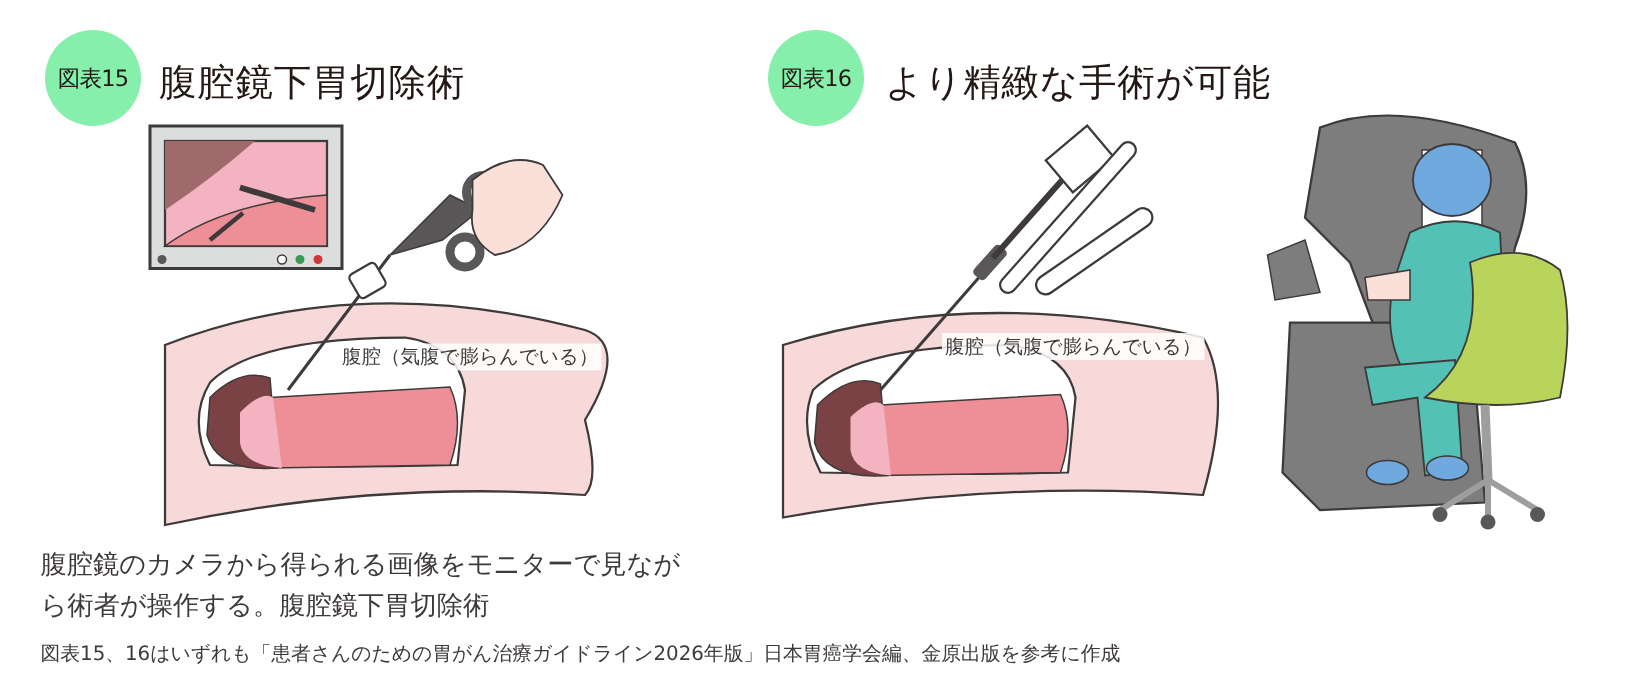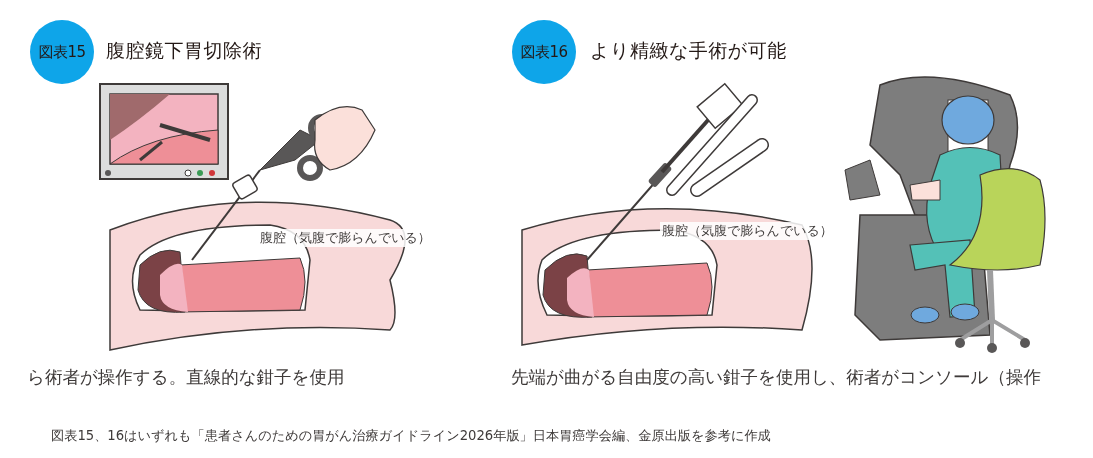--- a/index.html
+++ b/index.html
@@ -1,24 +1,24 @@
 <!DOCTYPE html>
 <html><head>
 <meta charset="utf-8">
 <style>
   html, body { margin: 0; padding: 0; background: #ffffff; }
   body { width: 1093px; height: 458px; position: relative; overflow: hidden;
          font-family: "DejaVu Sans", "Liberation Sans", sans-serif; color: #231815; }
   .badge { position: absolute; width: 64px; height: 64px; border-radius: 50%;
-           background: #0ea5e9; display: flex; align-items: center; justify-content: center;
+           background: #86efac; display: flex; align-items: center; justify-content: center;
            font-size: 15px; color: #231815; letter-spacing: -0.5px; }
-  .title { position: absolute; font-size: 19px; color: #231815; letter-spacing: 0.5px; white-space: nowrap; }
+  .title { position: absolute; font-size: 25px; color: #231815; letter-spacing: 0.5px; white-space: nowrap; }
   .caption { position: absolute; font-size: 17.5px; line-height: 27px; color: #3e3a39; white-space: nowrap; }
   .source { position: absolute; font-size: 13.2px; color: #3e3a39; white-space: nowrap; }
-  .label { position: absolute; font-size: 13px; color: #3e3a39; white-space: nowrap; background: rgba(255,255,255,0.85); padding: 0 2px; margin-left: 32px; }
+  .label { position: absolute; font-size: 13px; color: #3e3a39; white-space: nowrap; background: rgba(255,255,255,0.85); padding: 0 2px; }
   svg { position: absolute; overflow: visible; }
 </style>
 </head>
 <body>
 
 <div class="badge" style="left:30px; top:20px;">
   <span>図表15</span>
 </div>
 <div class="title" style="left:106px; top:38px;">腹腔鏡下胃切除術</div>
 
@@ -95,19 +95,19 @@
 
   <path d="M140 110 Q175 95 200 115 Q210 150 200 200 Q160 210 110 200 Q150 170 140 110 Z" fill="#b9d45a" stroke="#3e3a39" stroke-width="1.2"></path>
   <line x1="150" y1="205" x2="152" y2="255" stroke="#9e9e9f" stroke-width="6"></line>
   <path d="M120 275 L152 255 L185 275 M152 255 L152 280" stroke="#9e9e9f" stroke-width="4" fill="none"></path>
   <circle cx="120" cy="278" r="5" fill="#595757"></circle>
   <circle cx="185" cy="278" r="5" fill="#595757"></circle>
   <circle cx="152" cy="283" r="5" fill="#595757"></circle>
 </svg>
 
 <div class="caption" style="left:27px; top:364px;">
-  <div>ら術者が操作する。直線的な鉗子を使用</div>
+  <div>腹腔鏡のカメラから得られる画像をモニターで見なが</div>
+  <div>ら術者が操作する。腹腔鏡下胃切除術</div>
 </div>
 <div class="caption" style="left:511px; top:364px;">
-  <div>先端が曲がる自由度の高い鉗子を使用し、術者がコンソール（操作</div>
 </div>
 
-<div class="source" style="left:27px; top:427px;margin-left:24px;">図表15、16はいずれも「患者さんのための胃がん治療ガイドライン2026年版」日本胃癌学会編、金原出版を参考に作成</div>
+<div class="source" style="left:27px; top:427px;">図表15、16はいずれも「患者さんのための胃がん治療ガイドライン2026年版」日本胃癌学会編、金原出版を参考に作成</div>
 
 </body></html>

